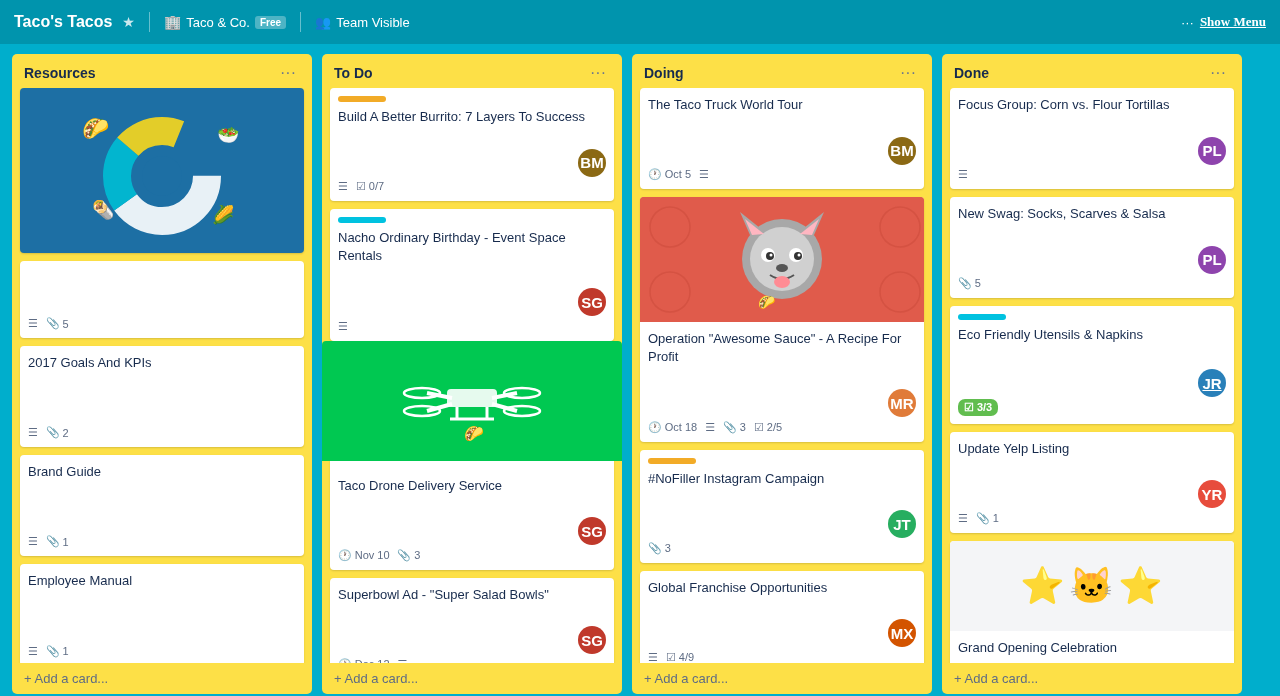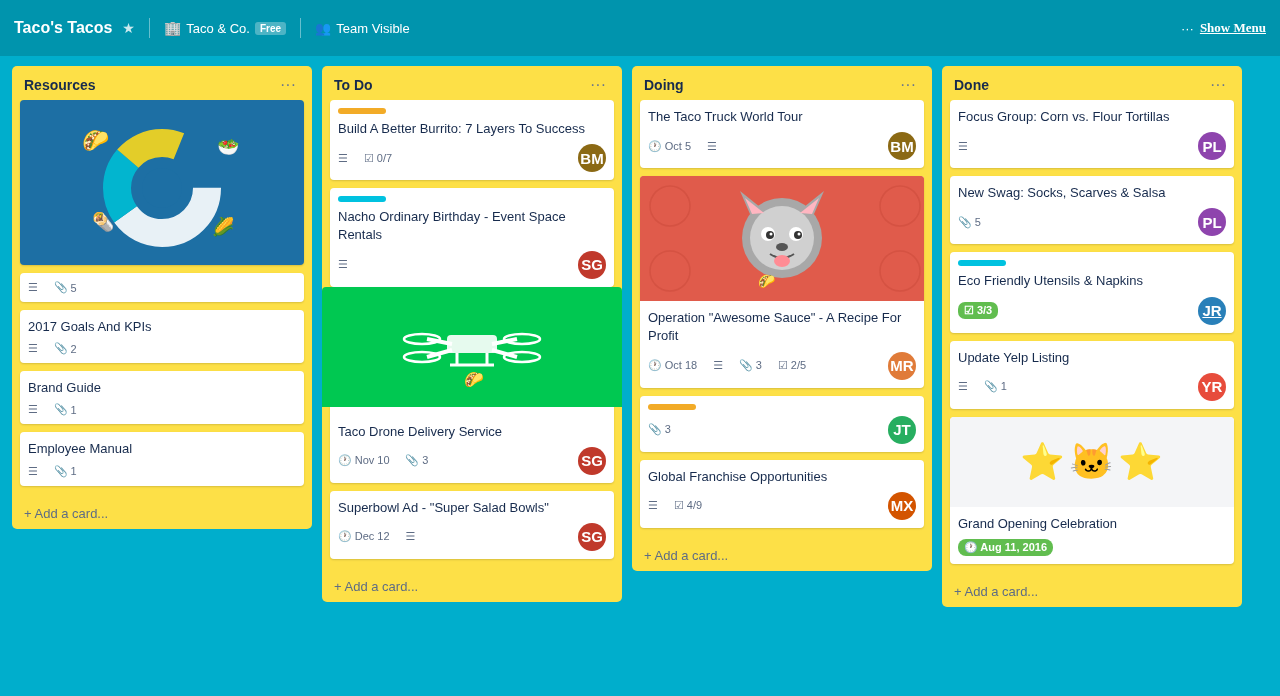--- a/index.html
+++ b/index.html
@@ -8,21 +8,21 @@
       background: #00AECC;
       height: 696px;
       overflow: hidden;
     }
 
     
     .header {
       display: flex;
       align-items: center;
       padding: 0 14px;
-      height: 56px;
+      height: 44px;
       background: rgba(0,0,0,0.15);
       color: white;
       gap: 10px;
     }
     .header-title {
       font-weight: 700;
       font-size: 16px;
       color: white;
     }
     .header-star { font-size: 14px; opacity: 0.8; cursor: pointer; }
@@ -110,22 +110,23 @@
     .card-footer {
       display: flex;
       align-items: center;
       justify-content: space-between;
       flex-wrap: wrap;
       gap: 4px;
     }
     .card-meta {
       display: flex;
       align-items: center;
-      gap: 16px;
+      gap: 8px;
       flex-wrap: wrap;
+      margin-top: 48px;
     }
     .meta-item {
       display: flex; align-items: center; gap: 3px;
       font-size: 11px; color: #5e6c84;
     }
     .avatar {
       width: 28px; height: 28px; border-radius: 50%;
       display: flex; align-items: center; justify-content: center;
       font-size: 15px; font-weight: 700; color: white;
       flex-shrink: 0;
@@ -444,20 +445,21 @@
               <span class="meta-item">📎 3</span>
               <span class="meta-item">☑ 2/5</span>
             </div>
             <div class="avatar" style="background:#E07B39;">MR</div>
           </div>
         </div>
       </div>
 
       <div class="card">
         <div class="card-label-bar" style="background:#F2AB27;"></div>
+        <div class="card-title">#NoFiller Instagram Campaign</div>
         <div class="card-footer">
           <div class="card-meta">
             <span class="meta-item">📎 3</span>
           </div>
           <div class="avatar" style="background:#27AE60;">JT</div>
         </div>
       </div>
 
       <div class="card">
         <div class="card-title">Global Franchise Opportunities</div>

